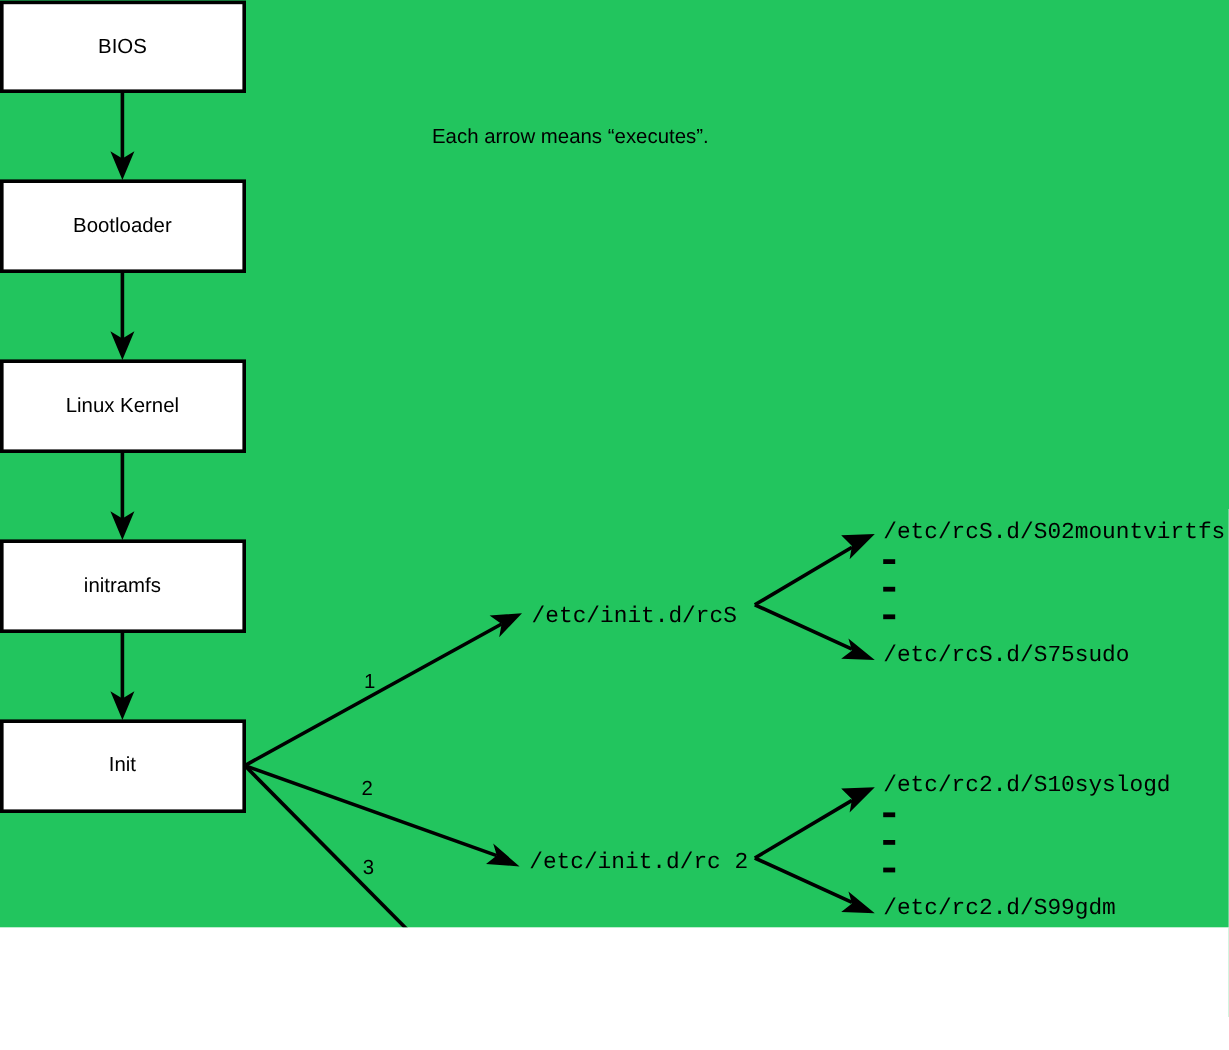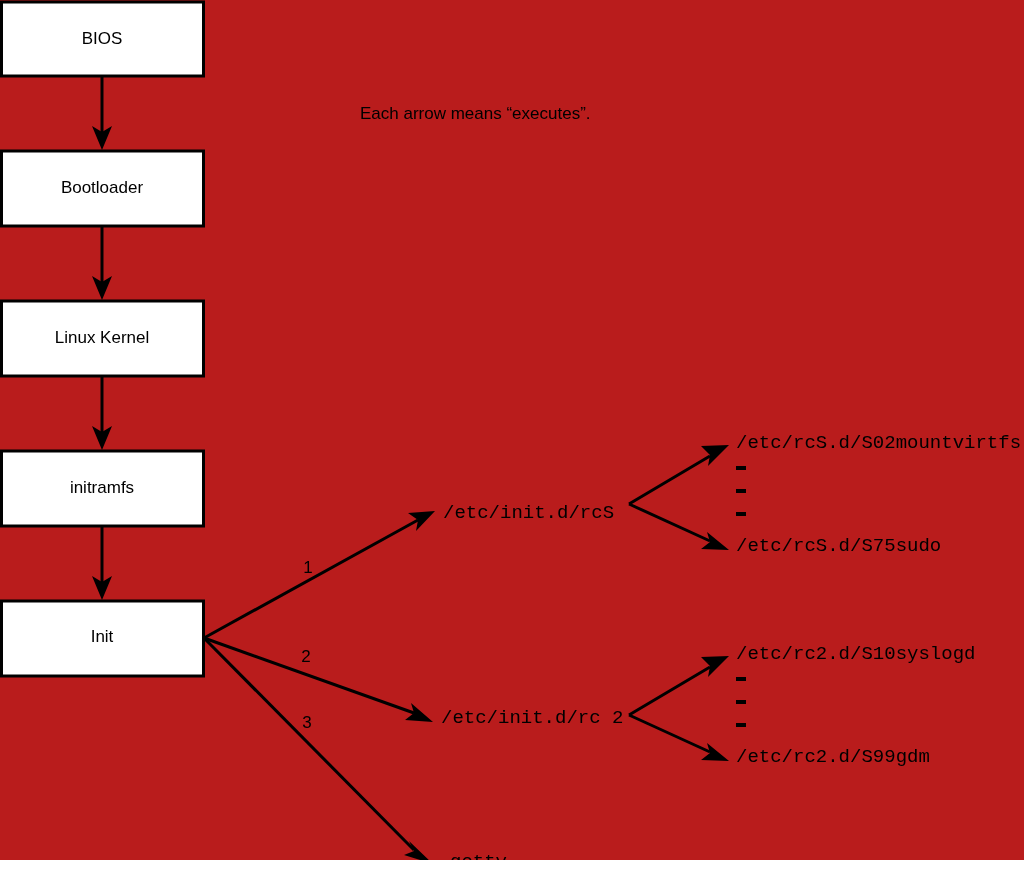--- a/index.html
+++ b/index.html
@@ -8,22 +8,22 @@
     padding: 0;
     background: #ffffff;
   }
   body {
     font-family: "Liberation Sans", sans-serif;
     color: #000000;
   }
   #diagram-root {
     position: relative;
     width: 1024px;
-    height: 860px;
-    background: #b91c1c;
+    height: 773px;
+    background: #22c55e;
     overflow: hidden;
   }
   #diagram-svg {
     position: absolute;
     top: 0;
     left: 0;
     width: 1024px;
     height: 875px;
     display: block;
   }

